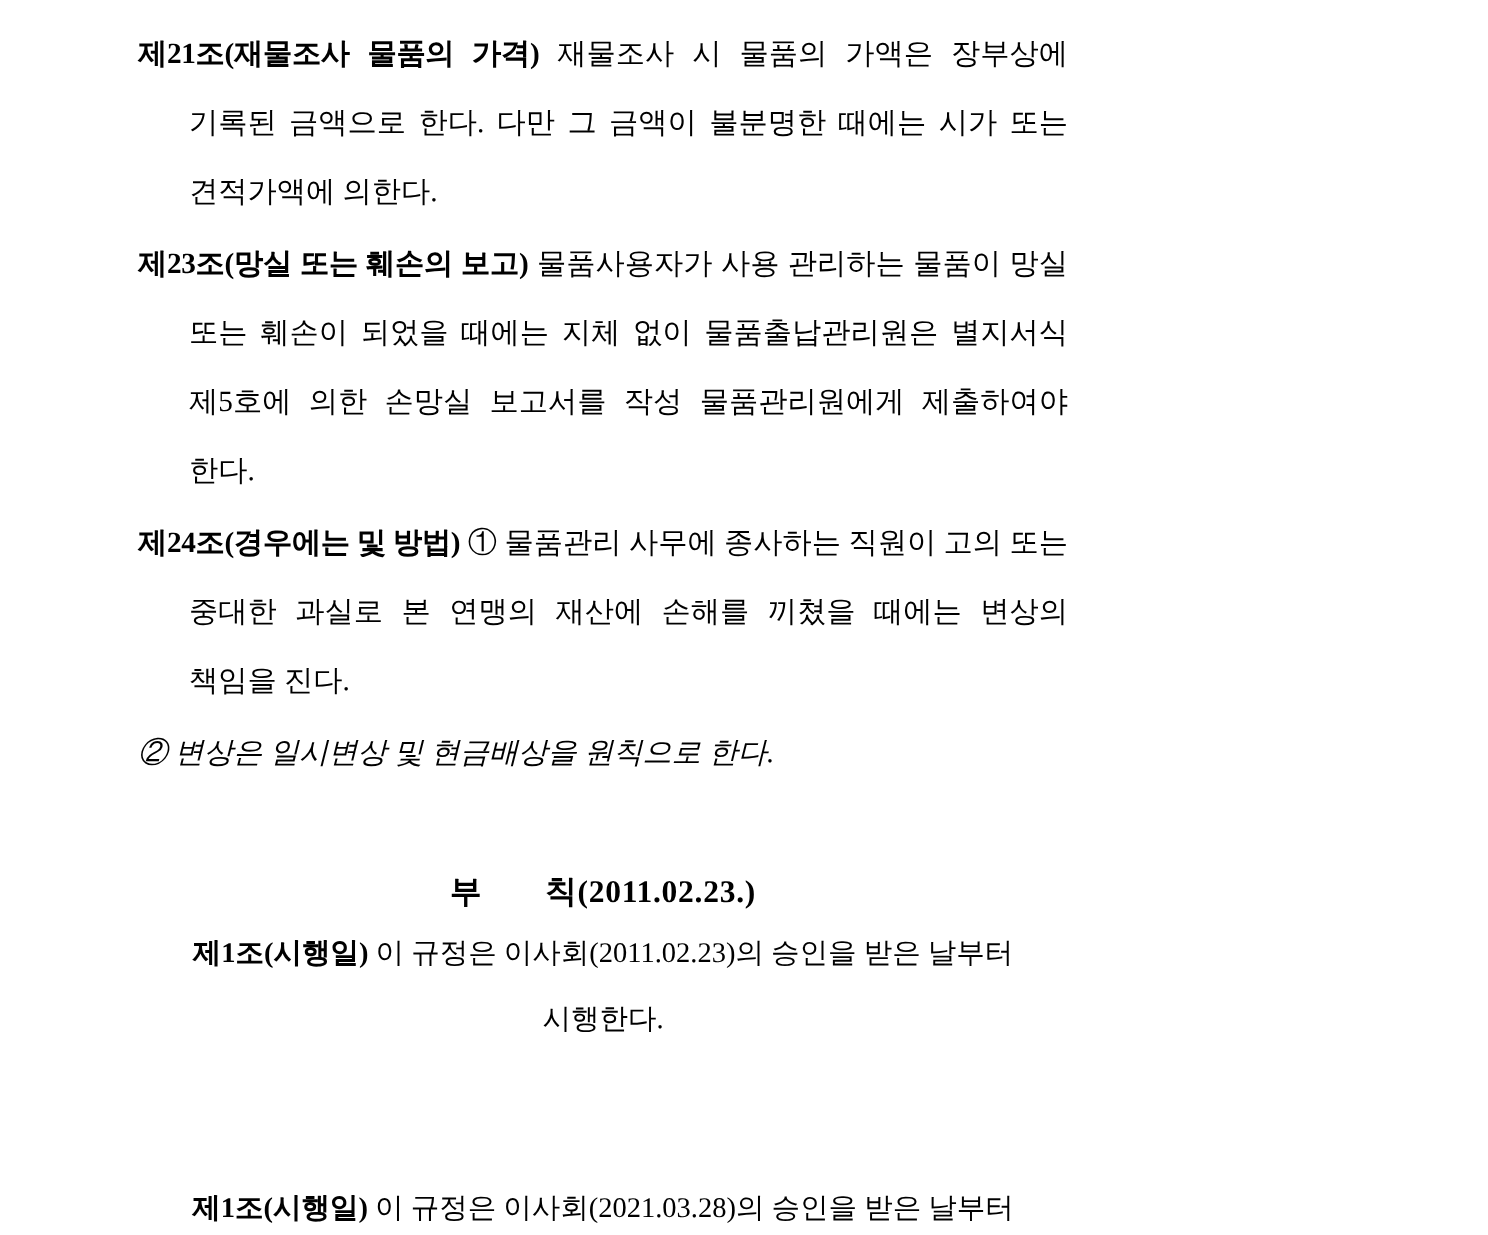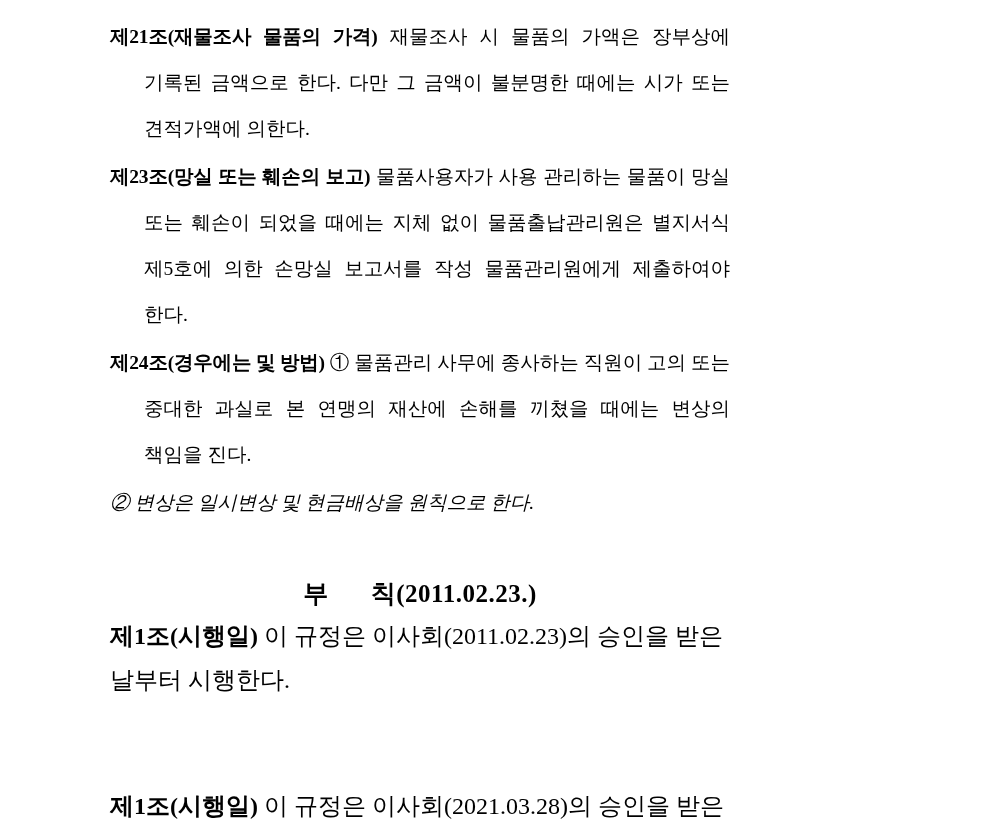--- a/index.html
+++ b/index.html
@@ -13,21 +13,20 @@
     font-family: "Liberation Serif", "DejaVu Serif", serif;
     color: #000000;
     overflow: hidden;
   }
   .page {
     width: 804px;
     height: 823px;
     position: relative;
     box-sizing: border-box;
     padding: 14px 92px 0 92px;
-    margin-left: 18px;
   }
   .article {
     margin: 0 0 2px 0;
     font-size: 19.5px;
     line-height: 46px;
     text-align: justify;
     text-justify: inter-word;
     word-break: keep-all;
   }
   .article .head {
@@ -52,34 +51,35 @@
   }
   .spacer-lg {
     height: 48px;
   }
   .spacer-md {
     height: 34px;
   }
   .addendum-title {
     text-align: center;
     font-weight: bold;
-    font-size: 25px;
+    font-size: 21px;
     line-height: 40px;
     margin: 0;
     letter-spacing: 0.5px;
   }
   .addendum-title .gap {
     display: inline-block;
     width: 42px;
   }
   .addendum-line {
     margin: 0;
-    font-size: 24px;
+    font-size: 19px;
     line-height: 44px;
     word-break: keep-all;
+    text-align: center;
   }
   .addendum-line .head {
     font-weight: bold;
   }
 </style>
 </head>
 <body>
 
 <div class="page">
 

